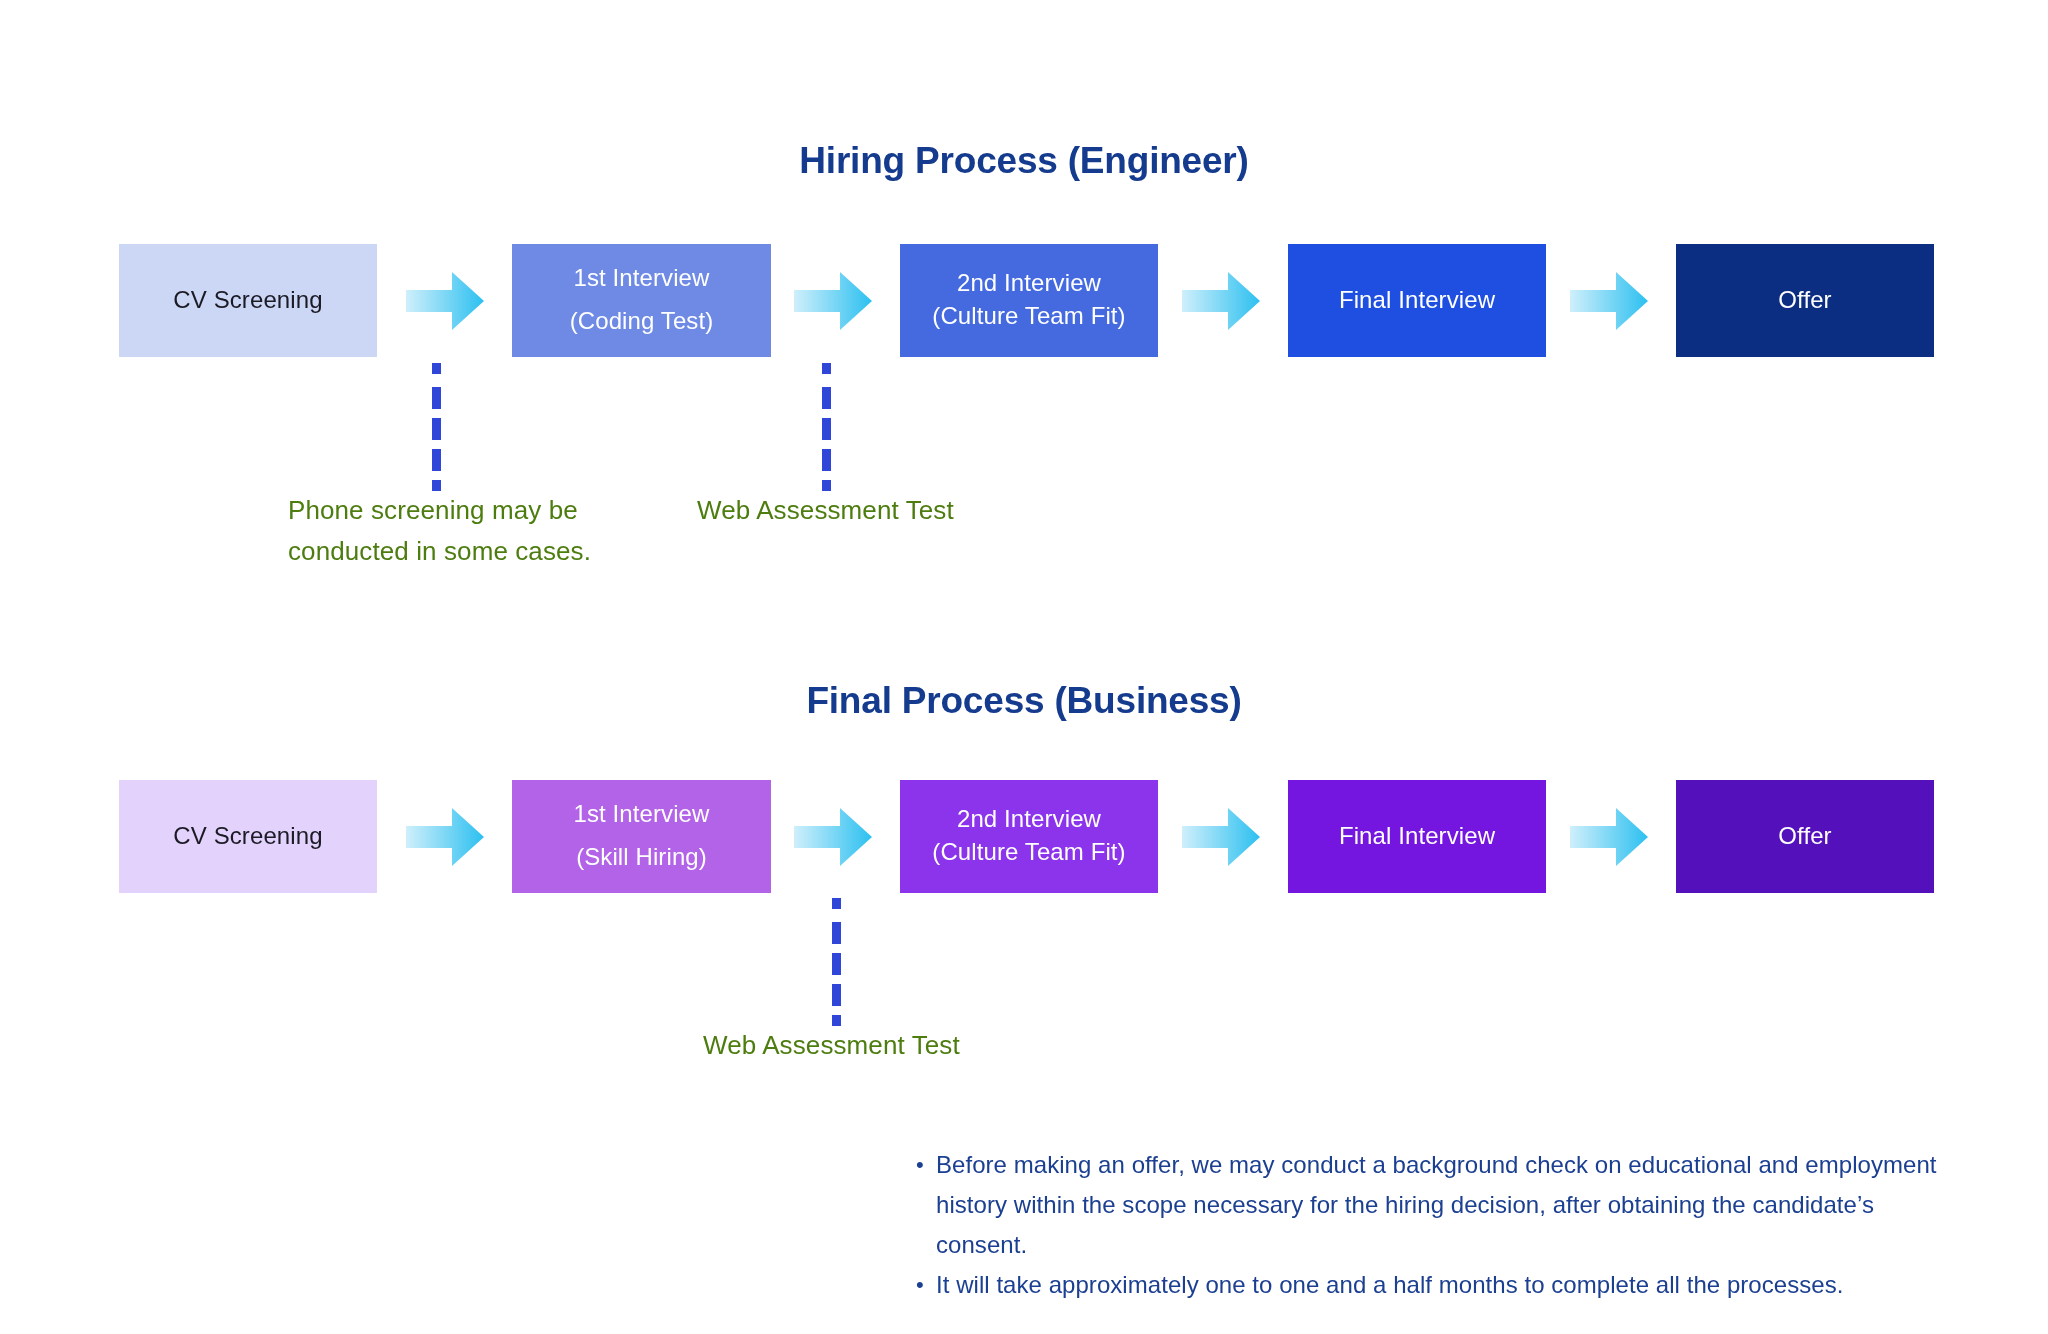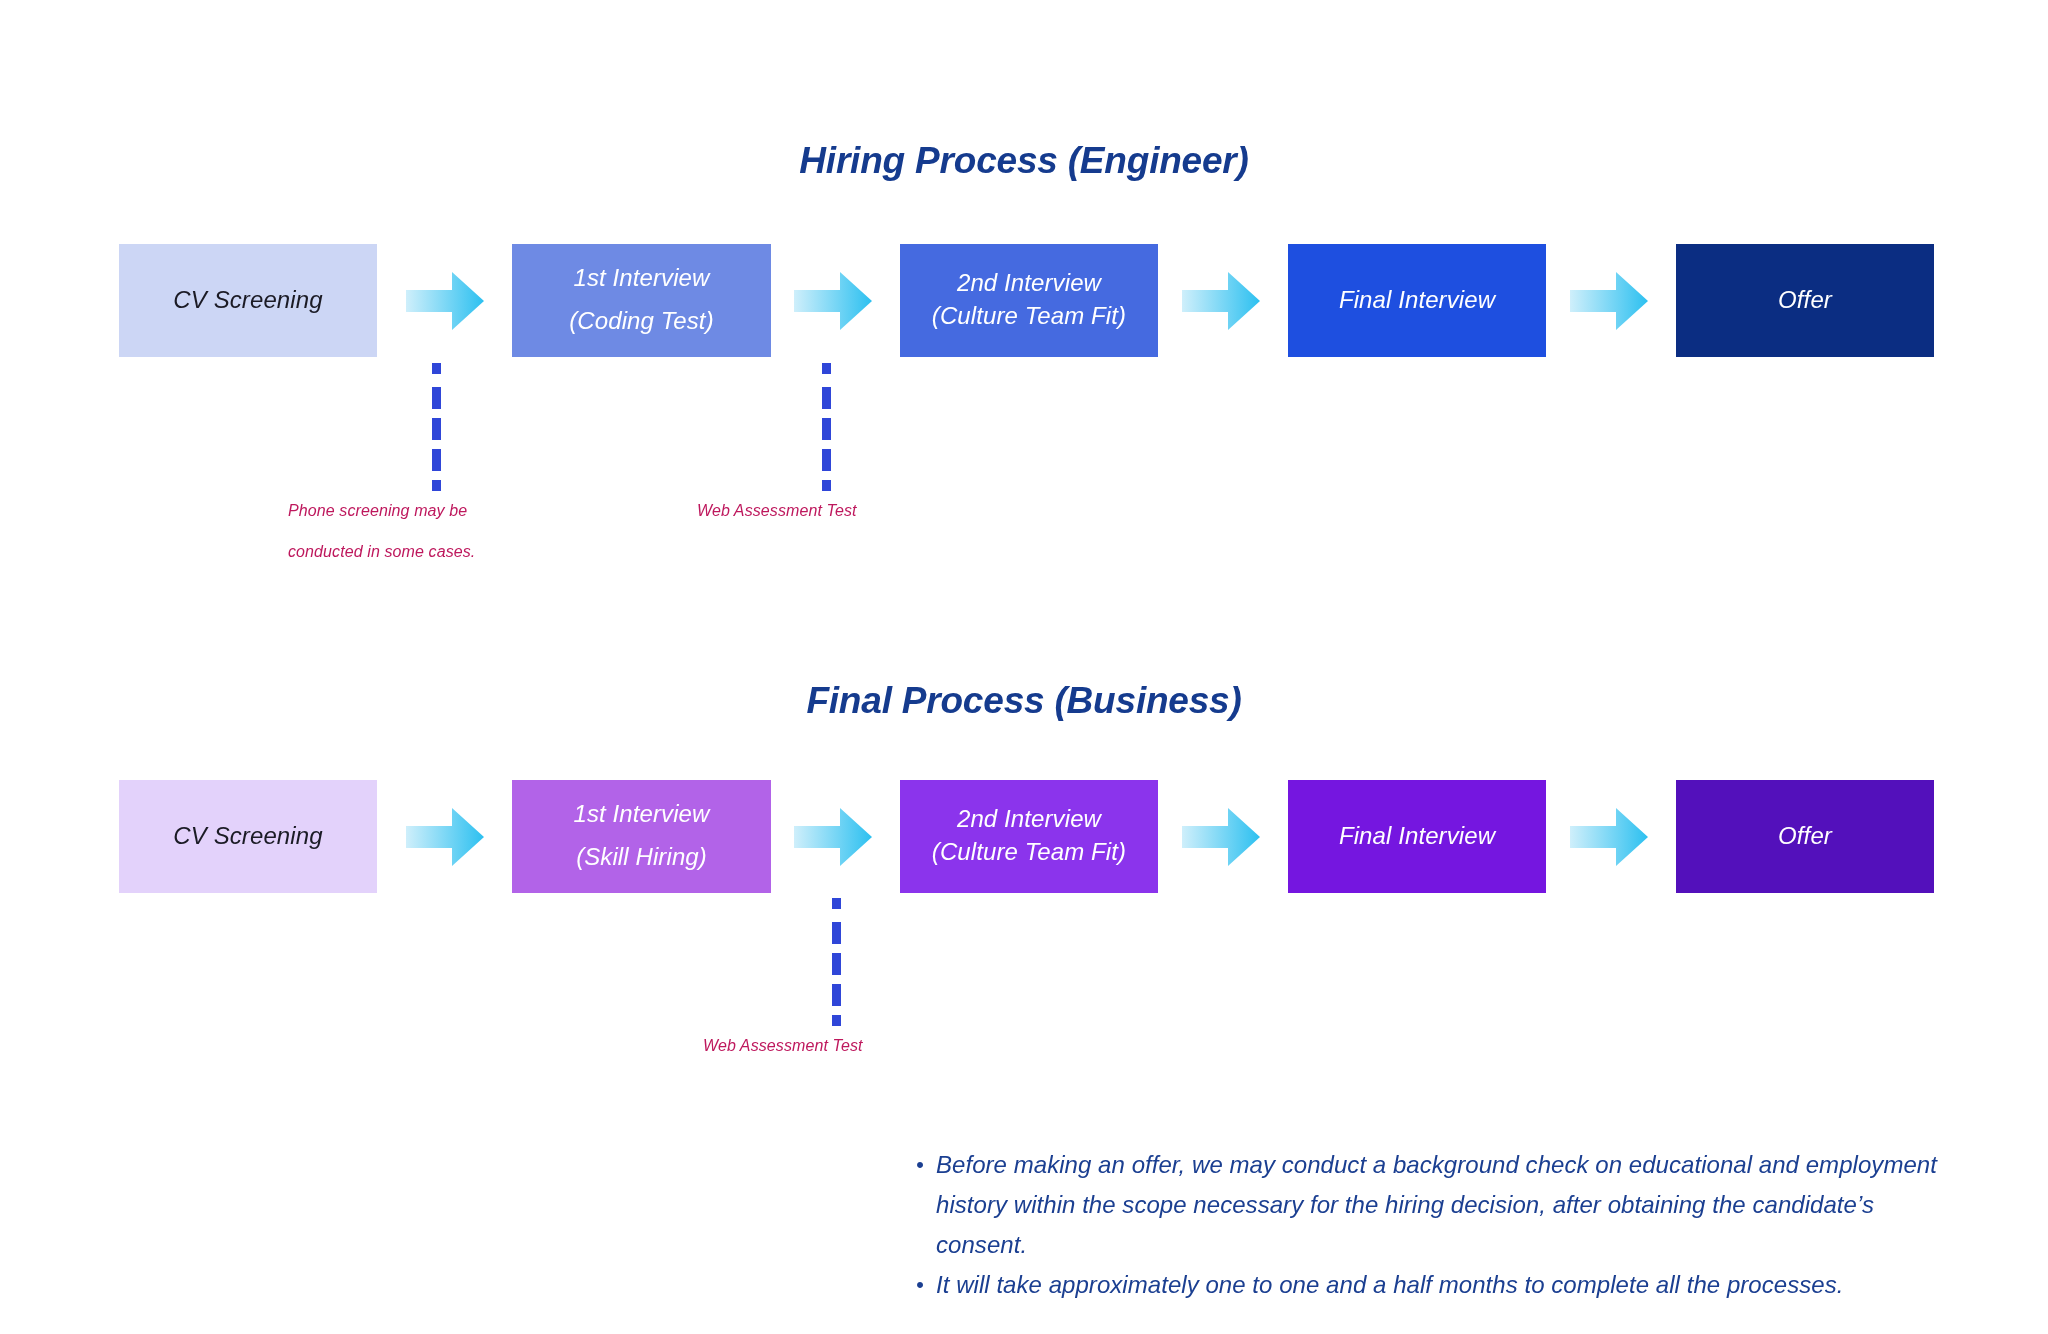--- a/index.html
+++ b/index.html
@@ -16,21 +16,20 @@
     font-family: "Liberation Sans", "DejaVu Sans", sans-serif;
     color: #16398c;
     -webkit-font-smoothing: antialiased;
   }
 
   .canvas {
     position: absolute;
     left: 0; top: 0;
     width: 2048px;
     height: 1334px;
-    font-style: italic;
   }
 
   
   .section-title {
     position: absolute;
     width: 100%;
     text-align: center;
     font-size: 37px;
     font-weight: bold;
     letter-spacing: -0.2px;
@@ -98,23 +97,23 @@
   .dot {
     position: absolute;
     left: 0;
     width: 9px;
     background: #2f46d8;
   }
 
   
   .annotation {
     position: absolute;
-    font-size: 16px;
+    font-size: 26px;
     line-height: 41px;
-    color: #be185d;
+    color: #4d7c0f;
     white-space: pre-line;
     letter-spacing: 0.1px;
   }
 
   
   .footnotes {
     position: absolute;
     left: 916px;
     top: 1145px;
     width: 1050px;

